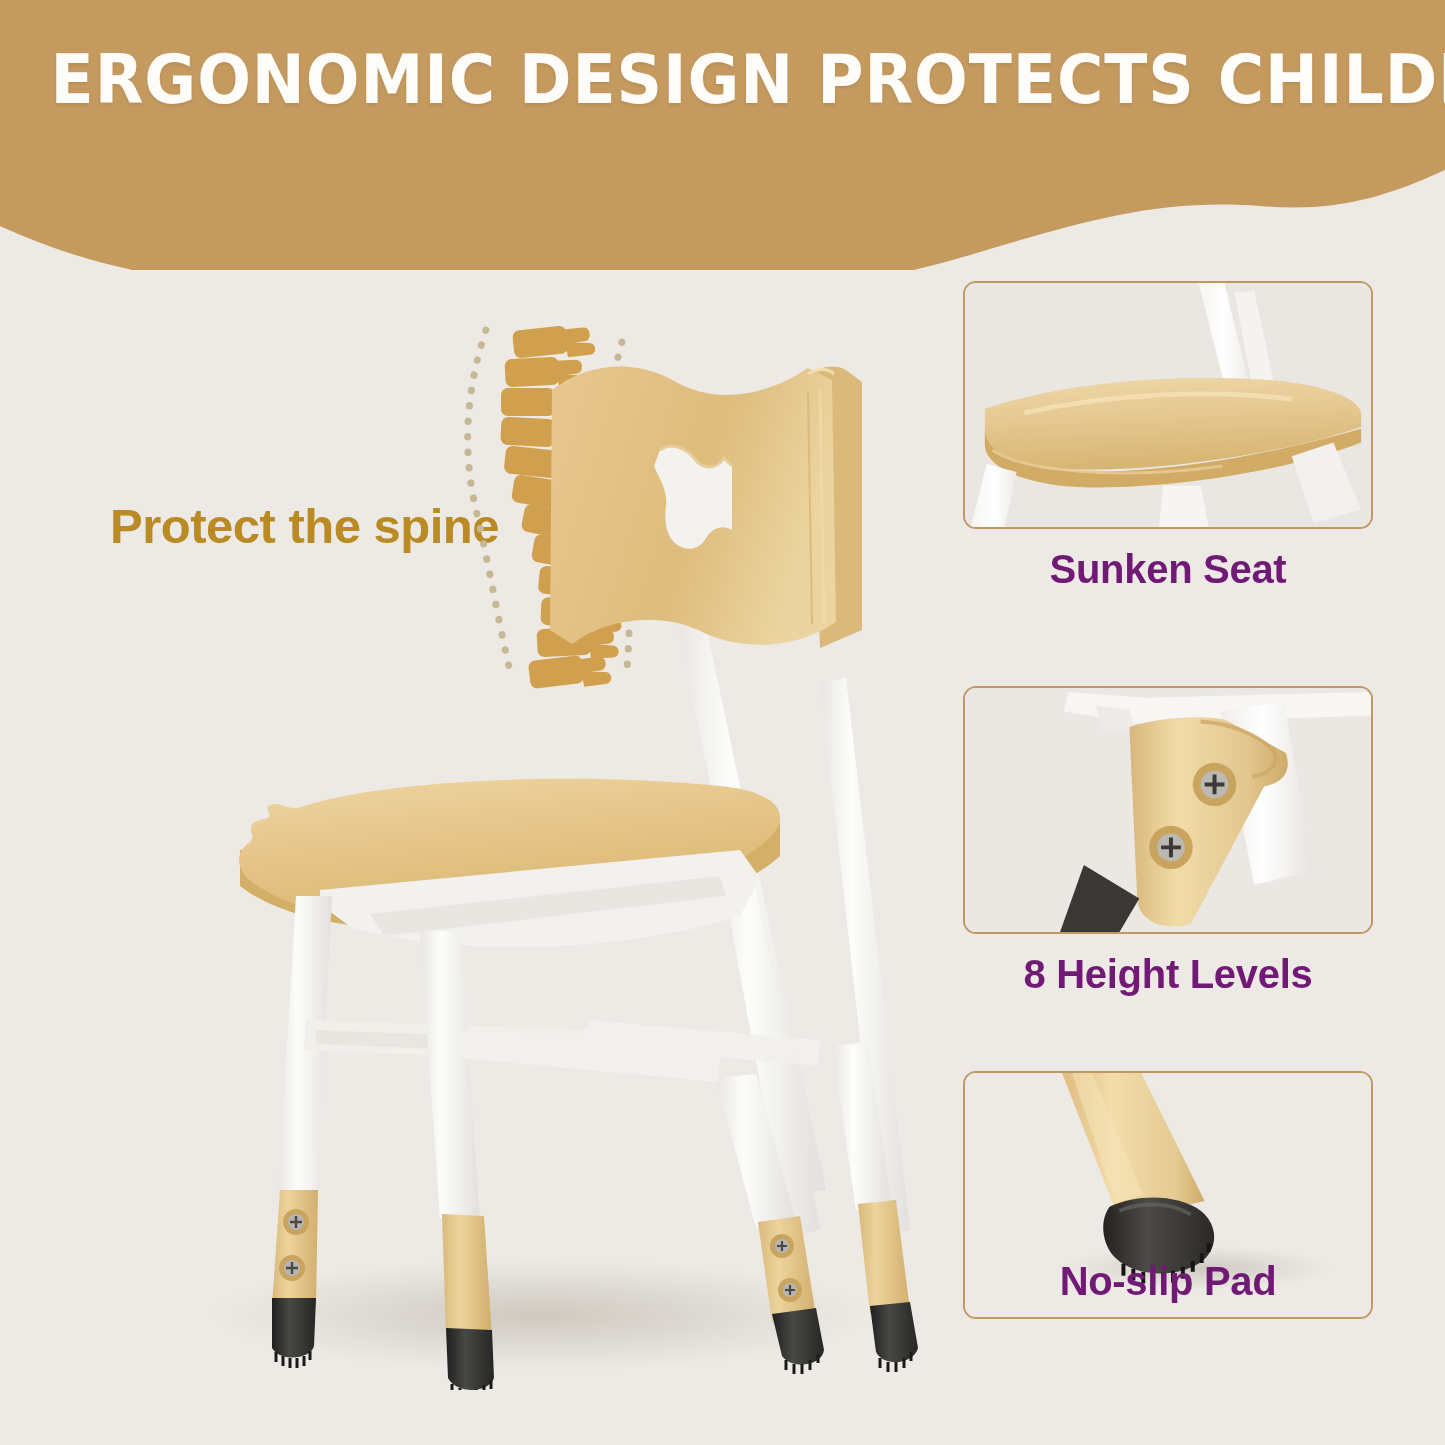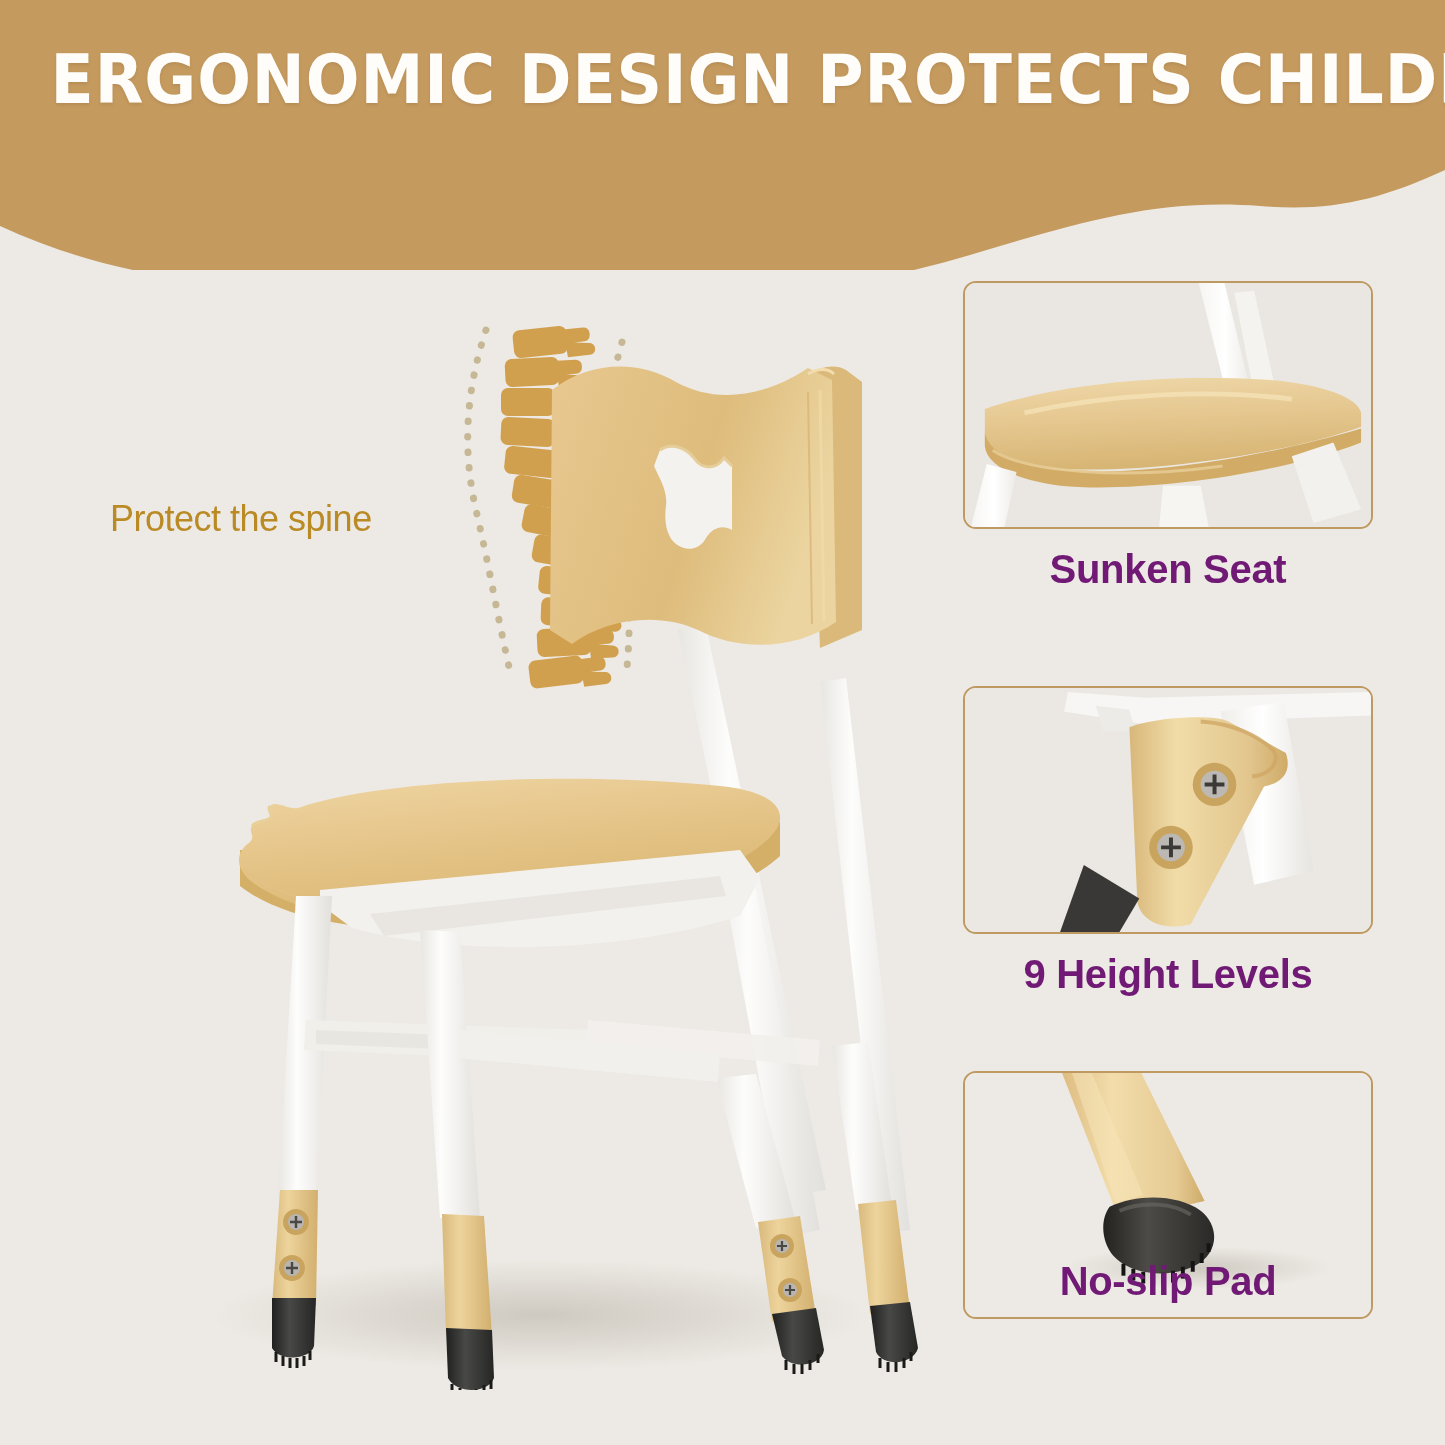--- a/index.html
+++ b/index.html
@@ -30,21 +30,21 @@
     text-shadow:0 2px 3px rgba(120,90,45,0.18);
     white-space:nowrap;
   }
 
   
   .spine-block{
     position:absolute; left:95px; top:320px; width:560px; height:370px;
   }
   .spine-label{
     position:absolute; left:15px; top:178px;
-    font-size:36px; font-weight:normal;
+    font-size:49px; font-weight:bold;
     color:#BA8A25;
     letter-spacing:-0.5px;
     white-space:nowrap;
   }
   .spine-art{ position:absolute; left:355px; top:0px; width:210px; height:370px; }
 
   .chair-stage{
     position:absolute; left:120px; top:330px; width:830px; height:1060px;
   }
 
@@ -381,21 +381,21 @@
     <circle cx="252" cy="98" r="22" fill="#C9A45F"></circle>
     <circle cx="252" cy="98" r="14" fill="#BCB9B4"></circle>
     <path d="M242,98 h20 M252,88 v20" stroke="#3C3A37" stroke-width="4"></path>
     <circle cx="208" cy="162" r="22" fill="#C9A45F"></circle>
     <circle cx="208" cy="162" r="14" fill="#BCB9B4"></circle>
     <path d="M198,162 h20 M208,152 v20" stroke="#3C3A37" stroke-width="4"></path>
 
     <path d="M120,180 L176,214 L156,248 L96,248 Z" fill="#3A3836"></path>
   </svg>
 </div>
-<div class="panel-caption cap-2">9 Height Levels</div>
+<div class="panel-caption cap-2">8 Height Levels</div>
 
 <div class="panel panel-3">
   <svg viewBox="0 0 410 248" preserveAspectRatio="none">
     <defs>
       <linearGradient id="p3leg" x1="0" y1="0" x2="1" y2="0">
         <stop offset="0%" stop-color="#DDBC80"></stop>
         <stop offset="35%" stop-color="#F3DDAB"></stop>
         <stop offset="80%" stop-color="#E5CA93"></stop>
         <stop offset="100%" stop-color="#CFAB69"></stop>
       </linearGradient>

